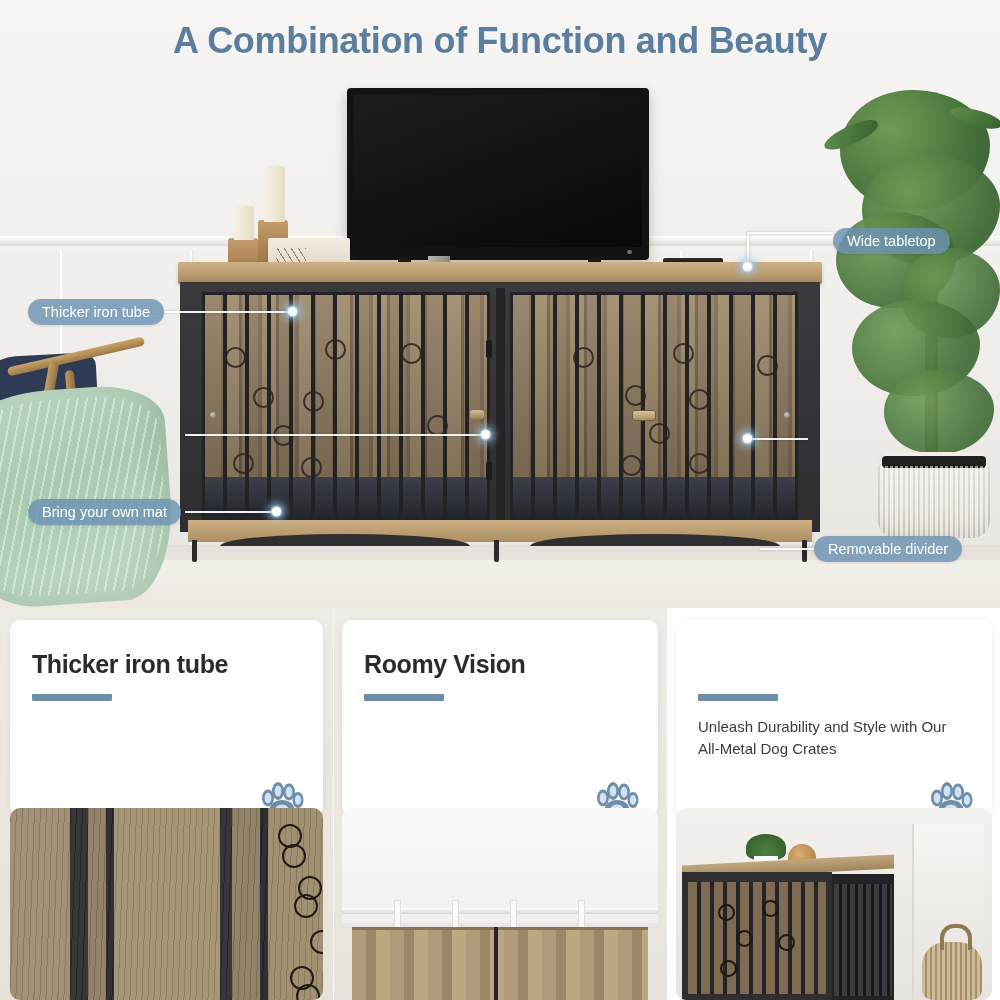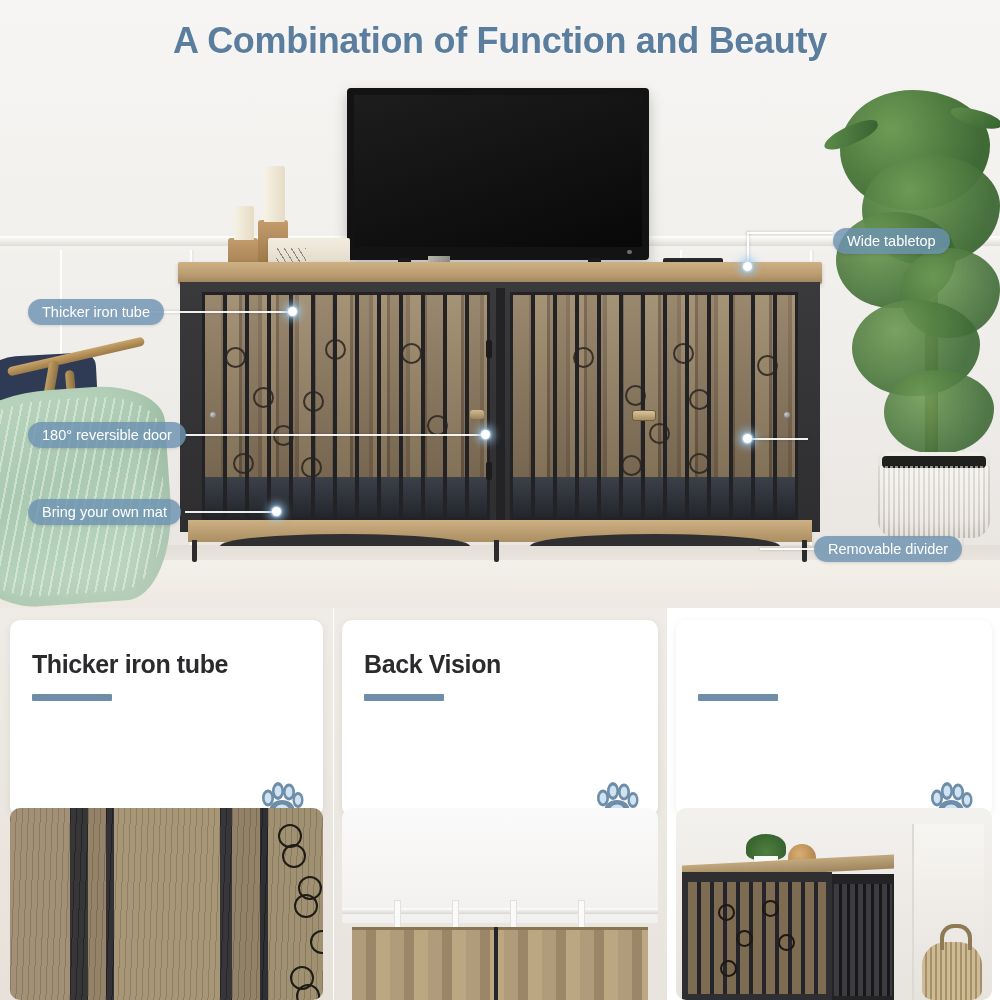--- a/index.html
+++ b/index.html
@@ -301,21 +301,20 @@
       <div class="leg" style="left:314px;"></div>
       <div class="leg" style="left:622px;"></div>
     </div>
 
     <div class="lead" style="left:150px;top:311px;width:142px;"></div>
     <div class="dot" style="left:288px;top:307px;"></div>
     <div class="pill" style="left:28px;top:299px;">Thicker iron tube</div>
 
     <div class="lead" style="left:185px;top:434px;width:300px;"></div>
     <div class="dot" style="left:481px;top:430px;"></div>
-    <div class="pill" style="left:28px;top:422px;">180° reversible door</div>
 
     <div class="lead" style="left:185px;top:511px;width:92px;"></div>
     <div class="dot" style="left:272px;top:507px;"></div>
     <div class="pill" style="left:28px;top:499px;text-align:right;">Bring your own mat</div>
 
     <div class="lead-v" style="left:747px;top:232px;height:34px;"></div>
     <div class="lead" style="left:747px;top:232px;width:86px;"></div>
     <div class="dot" style="left:743px;top:262px;"></div>
     <div class="pill" style="left:833px;top:228px;">Wide tabletop</div>
 
@@ -356,21 +355,21 @@
           <div class="pring" style="left:300px;top:122px;"></div>
           <div class="pring" style="left:280px;top:158px;"></div>
           <div class="pring" style="left:286px;top:176px;"></div>
         </div>
       </div>
     </div>
 
     <div class="col c2">
       <div class="colbg" style="background:linear-gradient(180deg,#efece7,#e8e4dd);"></div>
       <div class="card">
-        <div class="card-h">Back Vision</div>
+        <div class="card-h">Roomy Vision</div>
         <div class="rule"></div>
         <svg class="paw" viewBox="0 0 46 48">
           <ellipse cx="9" cy="16" rx="6" ry="8.5" fill="#6e8da8"></ellipse>
           <ellipse cx="19" cy="9" rx="6" ry="9" fill="#6e8da8"></ellipse>
           <ellipse cx="30" cy="10" rx="6" ry="8.5" fill="#6e8da8"></ellipse>
           <ellipse cx="39" cy="18" rx="5.5" ry="8" fill="#6e8da8"></ellipse>
           <ellipse cx="9" cy="16" rx="3.4" ry="5.4" fill="#cfe3f2"></ellipse>
           <ellipse cx="19" cy="9" rx="3.4" ry="5.6" fill="#cfe3f2"></ellipse>
           <ellipse cx="30" cy="10" rx="3.4" ry="5.4" fill="#cfe3f2"></ellipse>
           <ellipse cx="39" cy="18" rx="3.1" ry="5" fill="#cfe3f2"></ellipse>
@@ -389,20 +388,21 @@
           <div class="p2-cab"></div>
           <div class="p2-split"></div>
         </div>
       </div>
     </div>
 
     <div class="col c3">
       <div class="colbg" style="background:linear-gradient(180deg,#efeceа,#e9e5de);"></div>
       <div class="card">
         <div class="rule"></div>
+        <div class="card-p">Unleash Durability and Style with Our All-Metal Dog Crates</div>
         <svg class="paw" viewBox="0 0 46 48">
           <ellipse cx="9" cy="16" rx="6" ry="8.5" fill="#6e8da8"></ellipse>
           <ellipse cx="19" cy="9" rx="6" ry="9" fill="#6e8da8"></ellipse>
           <ellipse cx="30" cy="10" rx="6" ry="8.5" fill="#6e8da8"></ellipse>
           <ellipse cx="39" cy="18" rx="5.5" ry="8" fill="#6e8da8"></ellipse>
           <ellipse cx="9" cy="16" rx="3.4" ry="5.4" fill="#cfe3f2"></ellipse>
           <ellipse cx="19" cy="9" rx="3.4" ry="5.6" fill="#cfe3f2"></ellipse>
           <ellipse cx="30" cy="10" rx="3.4" ry="5.4" fill="#cfe3f2"></ellipse>
           <ellipse cx="39" cy="18" rx="3.1" ry="5" fill="#cfe3f2"></ellipse>
           <path d="M10 30c0-8 6-12 13-12s13 4 13 12c0 9-5 12-13 12s-13-3-13-12z" fill="#6e8da8"></path>

